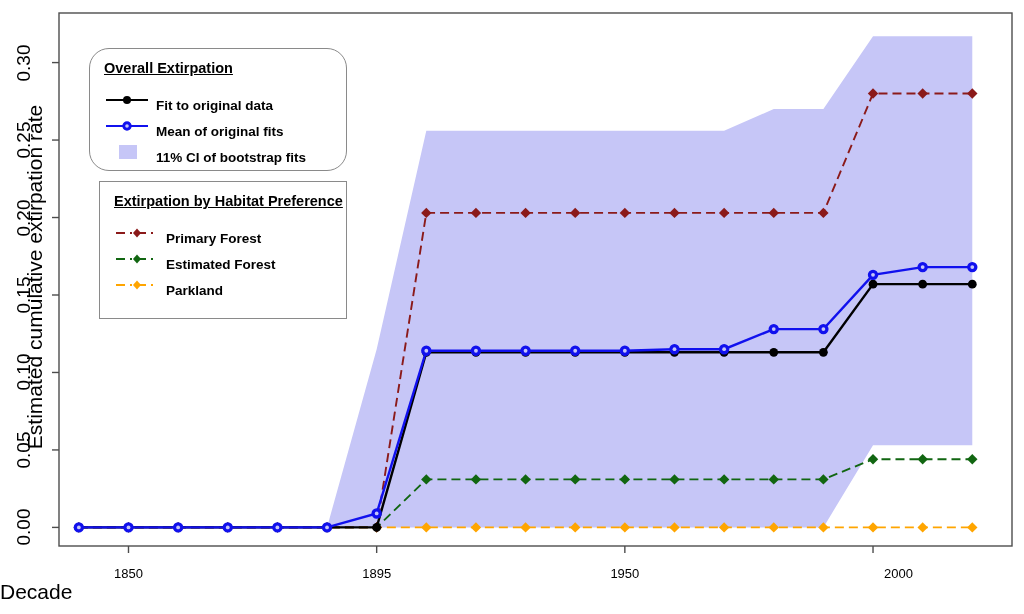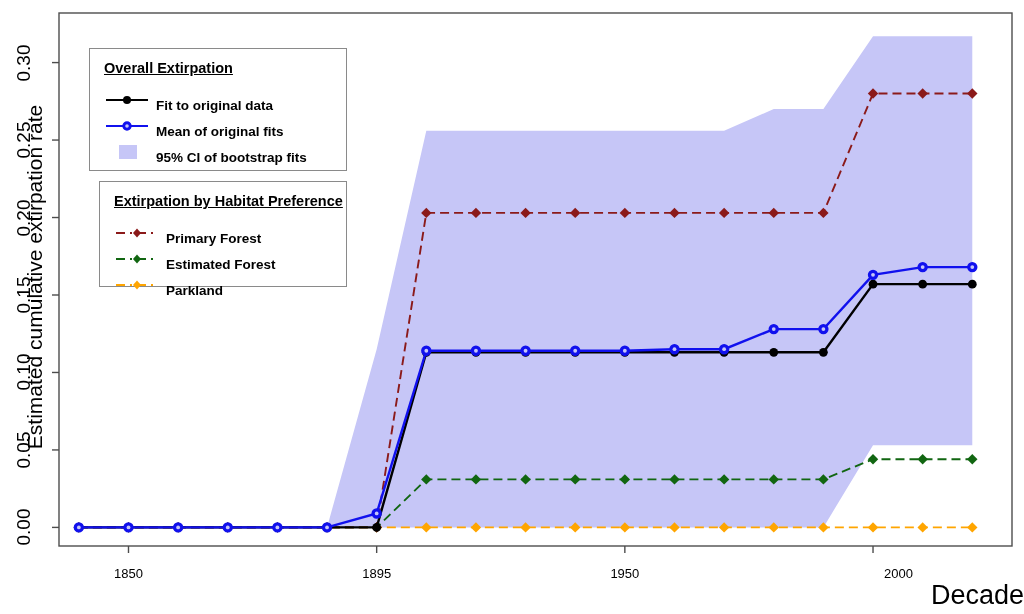--- a/index.html
+++ b/index.html
@@ -6,22 +6,22 @@
   body{width:1024px;height:614px;overflow:hidden;font-family:"Liberation Sans",sans-serif;}
   #root{position:relative;width:1024px;height:614px;background:#fff;}
 
   
   .ylab{
     position:absolute;left:-205px;top:265px;width:480px;
     transform:rotate(-90deg);transform-origin:center center;
     text-align:center;font-size:21px;color:#000;letter-spacing:0px;
   }
   .xlab{
-    position:absolute;left:0;top:580px;width:1024px;text-align:right;
-    font-size:27px;color:#000;
+    position:absolute;left:0;top:580px;width:1024px;text-align:left;
+    font-size:21px;color:#000;
   }
 
   
   .ytick{
     position:absolute;right:0;width:46px;text-align:right;
     font-size:19px;color:#000;
   }
   .ytick span{
     display:inline-block;transform:rotate(-90deg);transform-origin:center center;
   }
@@ -30,22 +30,22 @@
     text-align:center;width:80px;margin-left:-40px;
   }
 
   svg{position:absolute;left:0;top:0;}
 
   
   .legend{
     position:absolute;background:#ffffff;border:1px solid #8a8a8a;
     box-sizing:border-box;
   }
-  #legend-overall{left:89px;top:48px;width:258px;height:123px;}
-  #legend-habitat{left:99px;top:181px;width:248px;height:106px;}
+  #legend-overall{left:89px;top:48px;width:258px;height:123px;border-radius:20px;}
+  #legend-habitat{left:99px;top:181px;width:248px;height:138px;}
   .legend-title{
     font-size:14.5px;font-weight:bold;color:#000;
     text-decoration:underline;position:absolute;
   }
   .legend-row{position:absolute;font-size:13.5px;font-weight:bold;color:#000;}
   .legend-key{position:absolute;width:46px;height:14px;}
   .legend-text{position:absolute;left:52px;top:-2px;white-space:nowrap;margin-top:7px;}
 </style>
 </head>
 <body>
@@ -221,21 +221,21 @@
         <line x1="2" y1="7" x2="44" y2="7" stroke="#1111ee" stroke-width="2"></line>
         <circle cx="23" cy="7" r="4" fill="#1111ee" stroke="#1111ee" stroke-width="1.4"></circle>
         <circle cx="23" cy="7" r="1.8" fill="#c6c6f7"></circle>
       </svg>
       <span class="legend-text">Mean of original fits</span>
     </div>
     <div class="legend-row" style="left:14px;top:96px;">
       <svg class="legend-key" viewBox="0 0 46 14">
         <rect x="15" y="-4" width="18" height="21" fill="#c6c6f7"></rect>
       </svg>
-      <span class="legend-text">95% CI of bootstrap fits</span>
+      <span class="legend-text">11% CI of bootstrap fits</span>
     </div>
   </div>
 
   <div class="legend" id="legend-habitat">
     <div class="legend-title" style="left:14px;top:11px;">Extirpation by Habitat Preference</div>
     <div class="legend-row" style="left:14px;top:44px;">
       <svg class="legend-key" viewBox="0 0 46 14">
         <line x1="2" y1="7" x2="44" y2="7" stroke="#8b1a1a" stroke-width="1.8" stroke-dasharray="9,5,2,5"></line>
         <polygon points="23,2.5 27,7 23,11.5 19,7" fill="#8b1a1a"></polygon>
       </svg>

